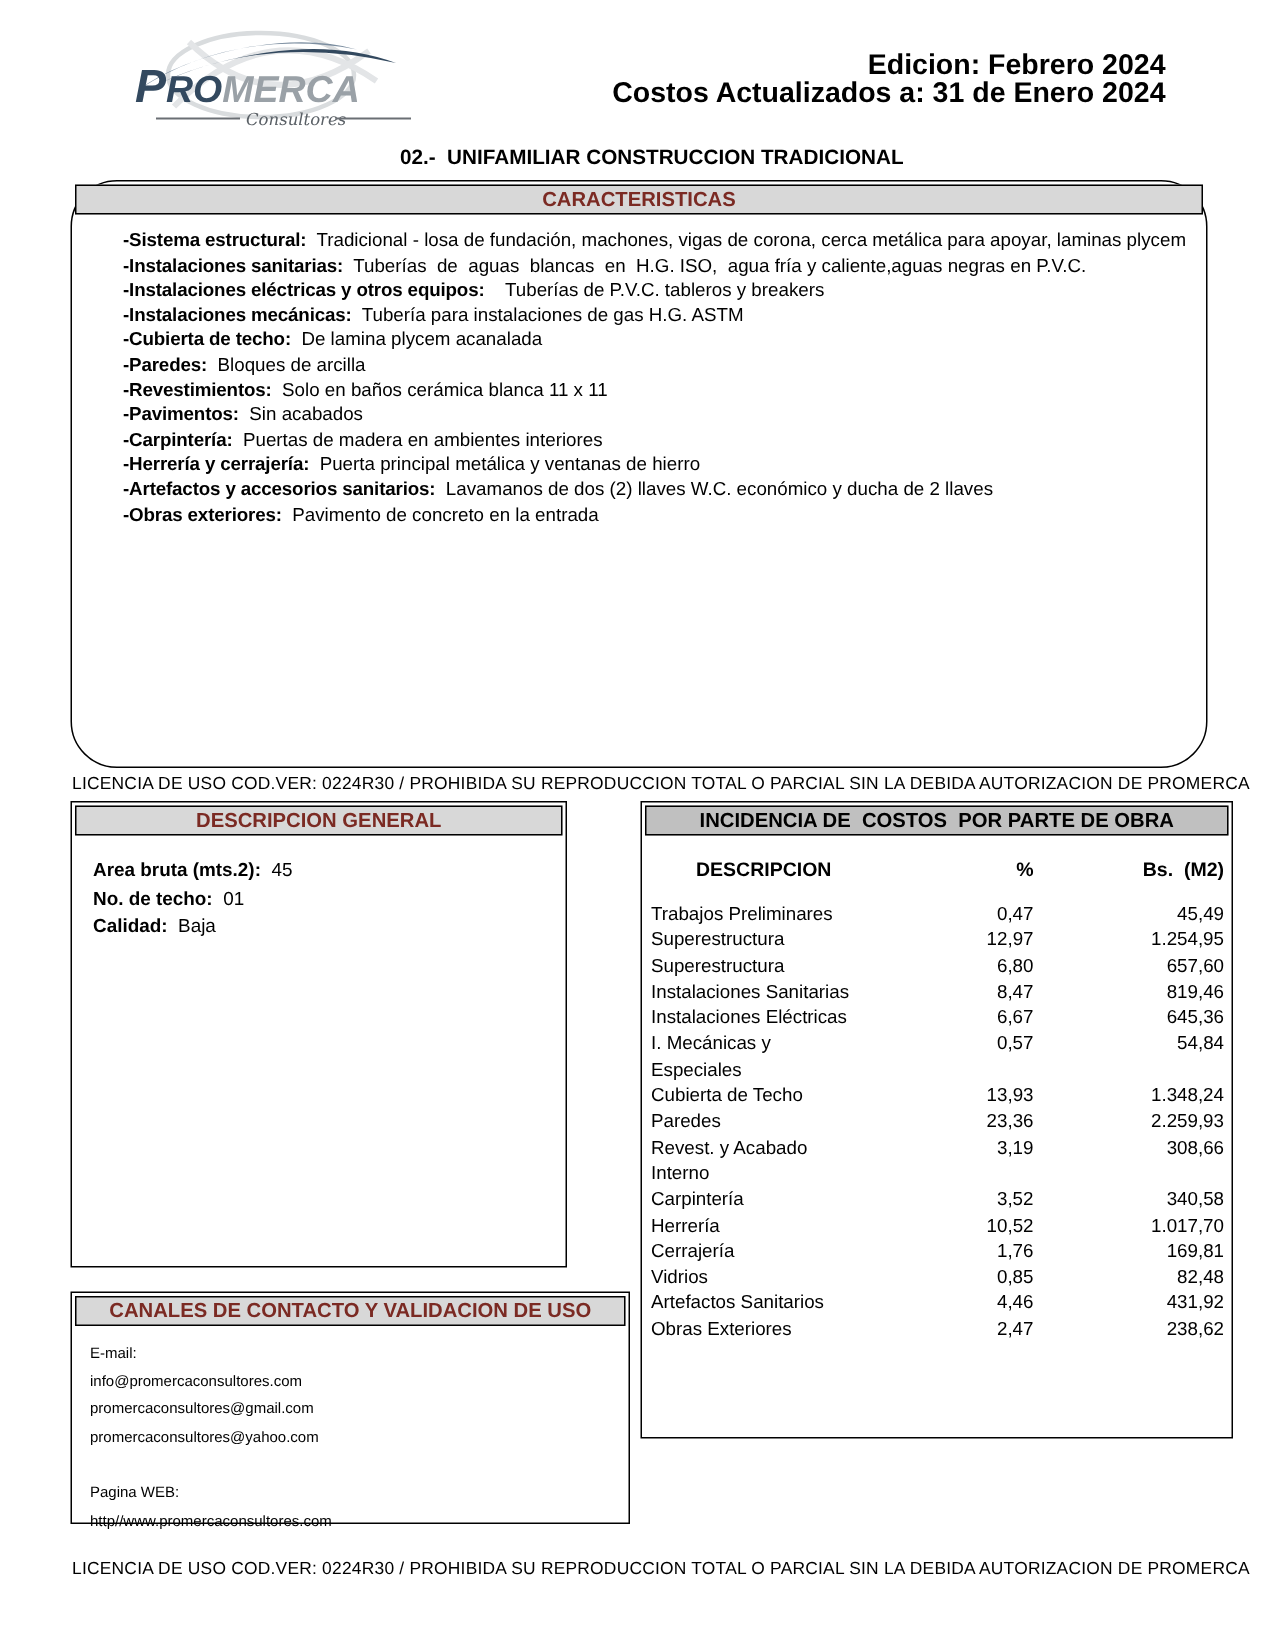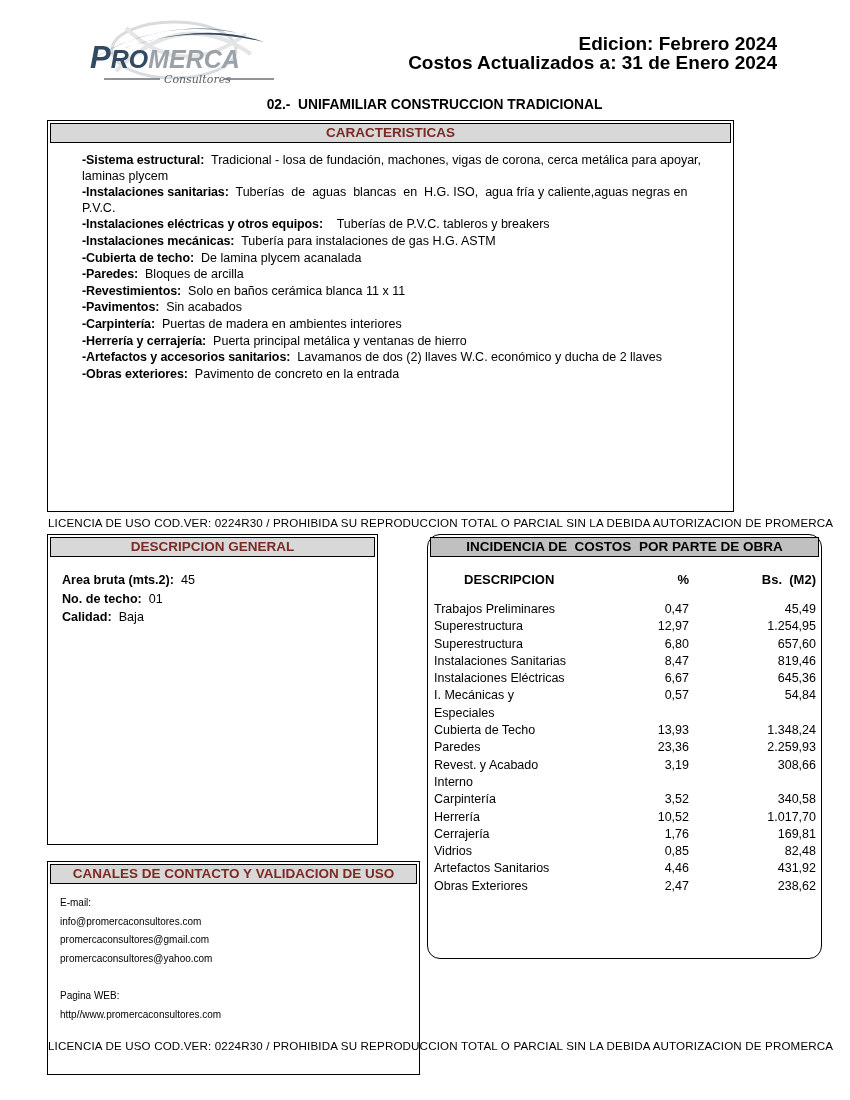--- a/index.html
+++ b/index.html
@@ -14,37 +14,37 @@
   #edition{right:73px;top:34px;text-align:right;font-weight:bold;font-size:19px;line-height:19px;}
   #doc-title{left:47px;top:97px;width:775px;text-align:center;font-weight:bold;font-size:13.8px;white-space:pre;}
   
   .box{position:absolute;border:1.6px solid #000;background:#fff;box-sizing:border-box;}
   .section-bar{
     margin:2px;border:1.2px solid #000;background:#d8d8d8;
     text-align:center;font-weight:bold;font-size:13.5px;padding:1px 0 2px;
     white-space:pre;
   }
   .maroon{color:#7b2a23;}
-  #box-caracteristicas{left:47px;top:120px;width:687px;height:392px;}
+  #box-caracteristicas{left:47px;top:120px;width:758px;height:392px;border-radius:31px;}
   #caract-body{padding:8px 12px 0 13px;font-size:12.5px;}
   .char-line{white-space:pre-wrap;line-height:15.6px;margin-bottom:1px;margin-left:21px;}
   .char-line b{letter-spacing:-0.1px;}
   
   .license{font-size:11.6px;letter-spacing:0.15px;white-space:nowrap;}
   #license-top{left:48px;top:516px;}
   #license-bottom{left:48px;top:1039px;}
   
   #box-descripcion{left:47px;top:534px;width:331px;height:311px;}
   #dg-body{padding:12px 0 0 14px;font-size:12.6px;line-height:18.5px;}
   .dg-line{white-space:pre-wrap;}
-  #box-contacto{left:47px;top:861px;width:373px;height:214px;}
+  #box-contacto{left:47px;top:861px;width:373px;height:155px;}
   #contact-body{padding:8px 0 0 12px;font-size:10px;line-height:18.6px;}
   .contact-line{white-space:pre;}
   
-  #box-incidencia{left:427px;top:534px;width:395px;height:425px;border-radius:13px;}
+  #box-incidencia{left:427px;top:534px;width:395px;height:425px;}
   #inc-bar{background:#c0c0c0;}
   #inc-table{padding:13px 5px 0 6px;font-size:12.5px;}
   .t-grid{display:grid;grid-template-columns:1fr 112px 127px;}
   .t-head{font-weight:bold;font-size:13px;margin-bottom:14px;white-space:pre;}
   .t-head .c1{text-align:left;padding-left:30px;}
   .c2,.c3{text-align:right;}
   .t-row{line-height:17.3px;}
   #inc-total{
     position:absolute;left:6px;right:5px;bottom:4px;
     font-weight:bold;font-size:13px;

